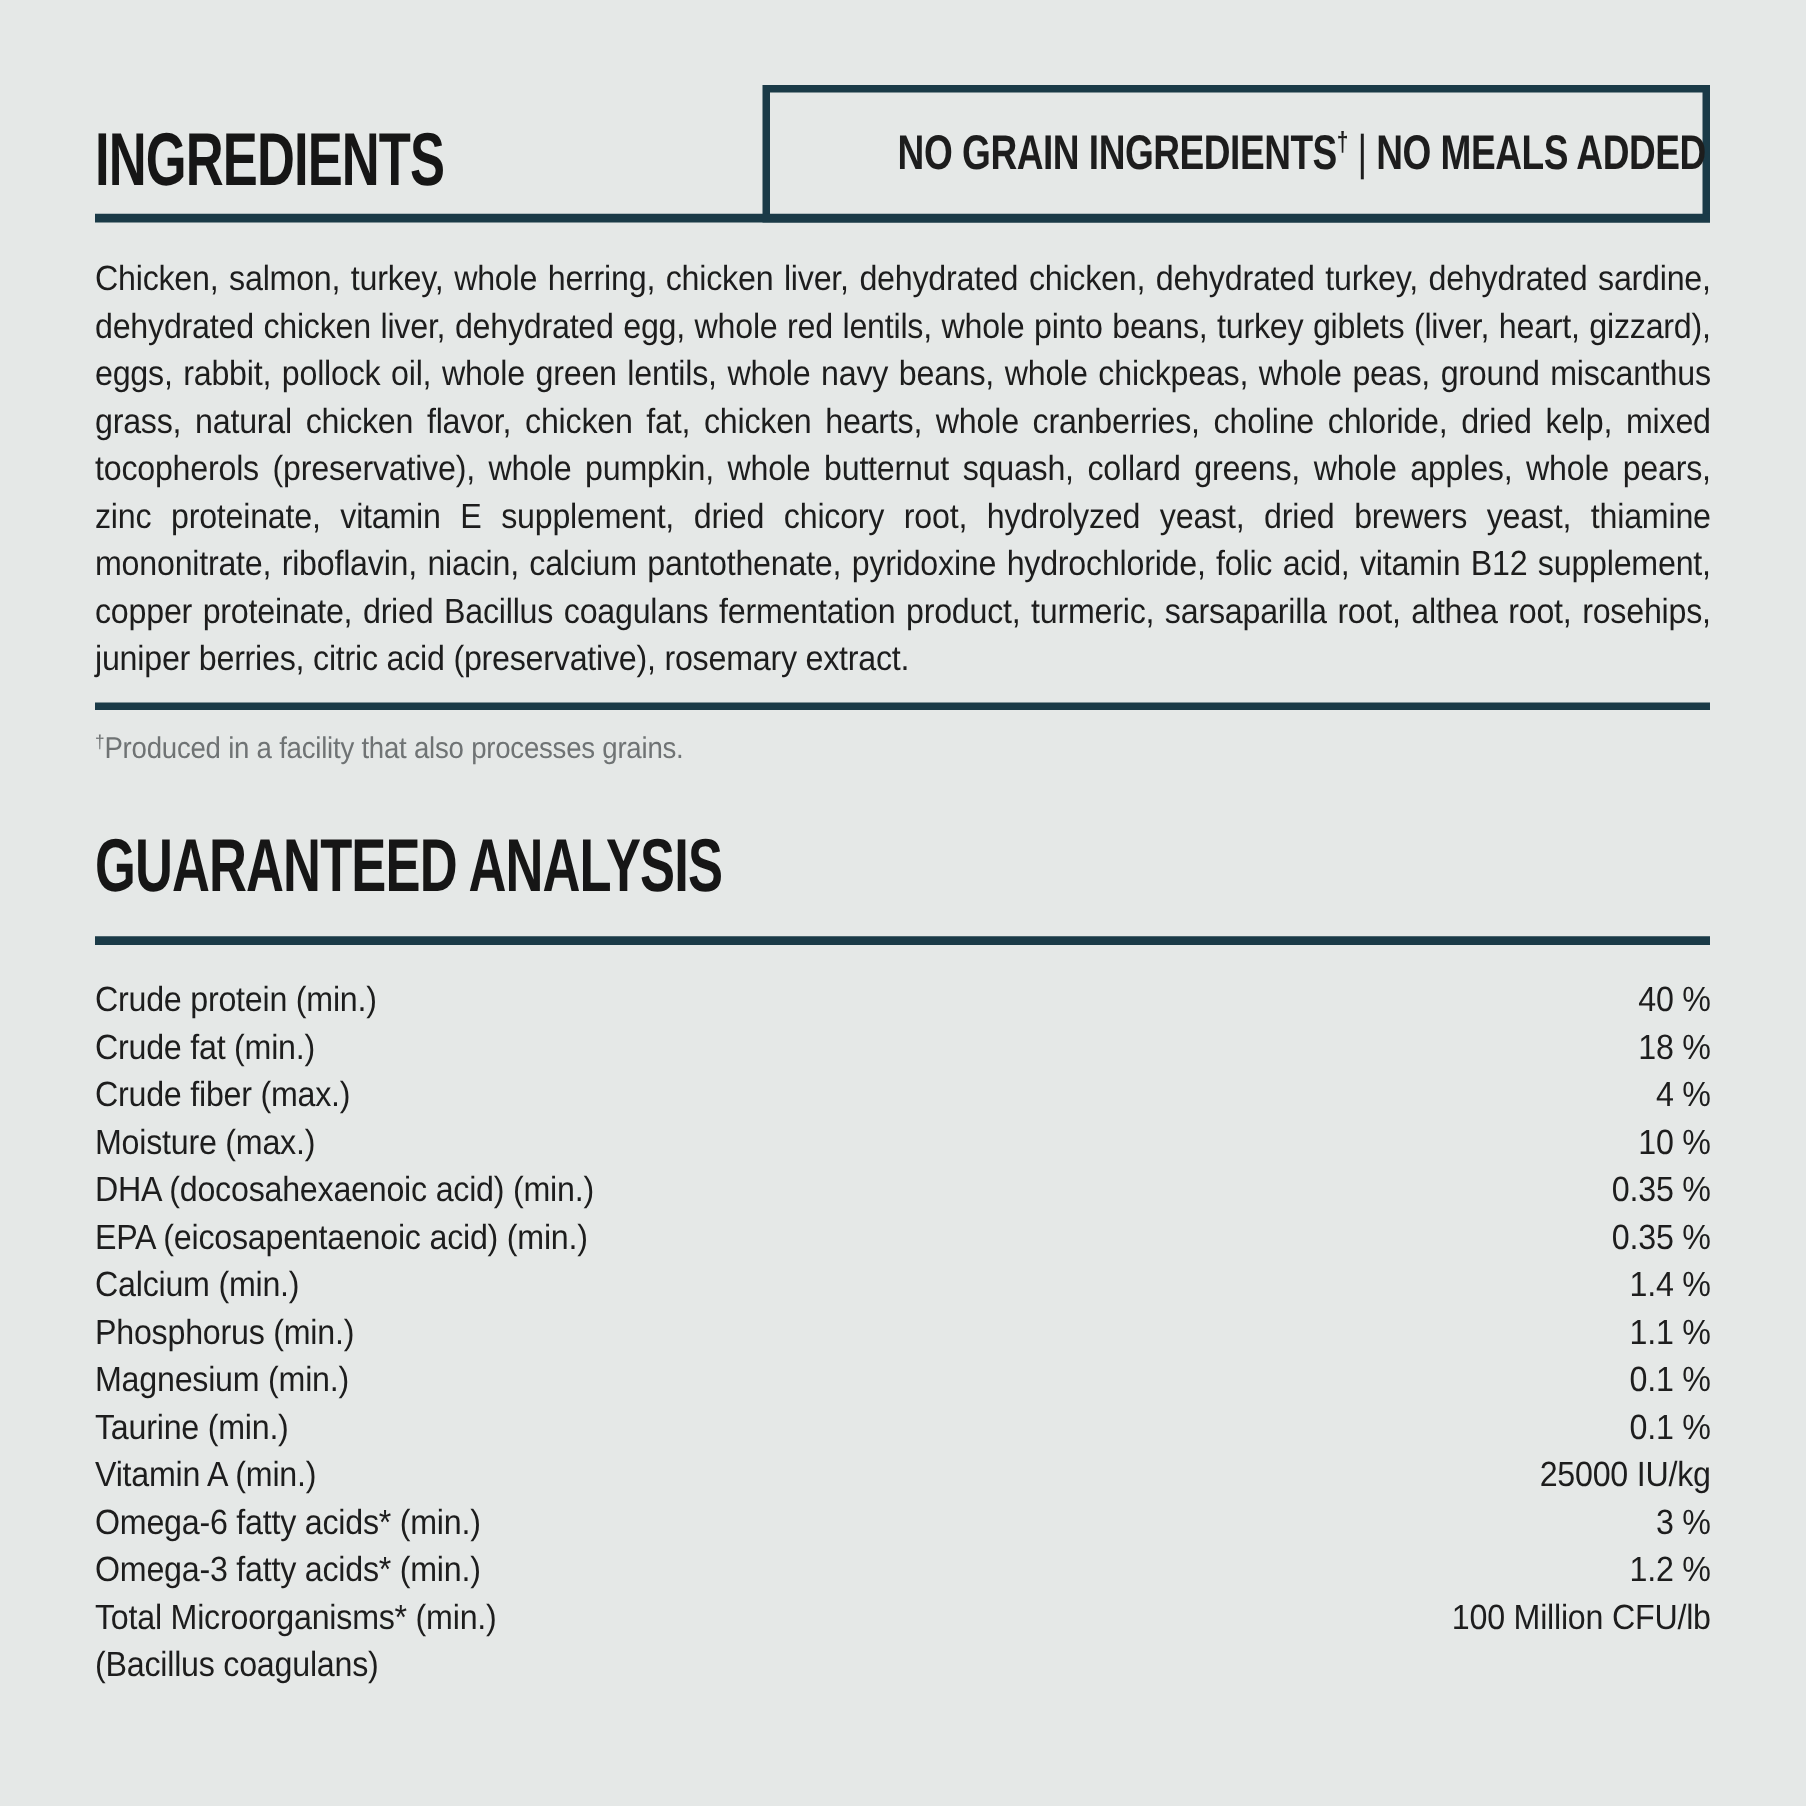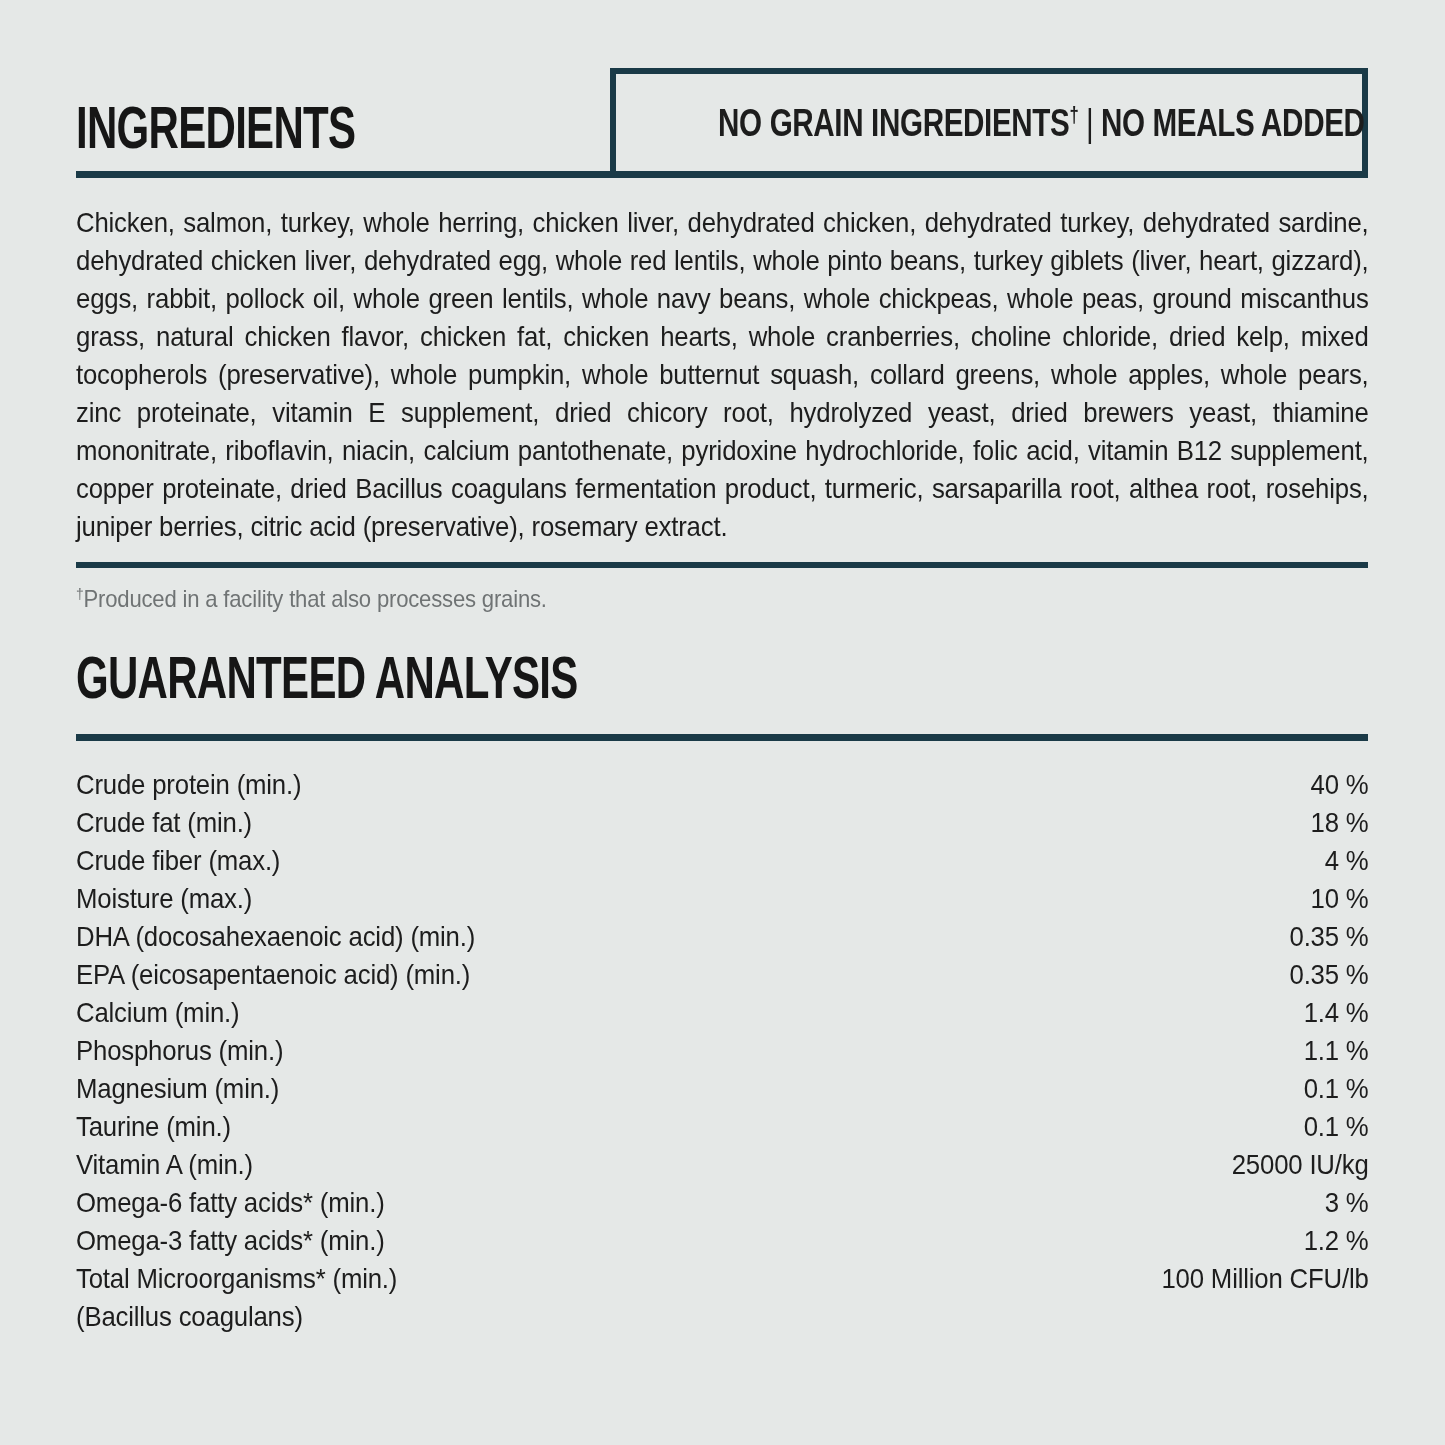--- a/index.html
+++ b/index.html
@@ -107,21 +107,21 @@
     color: #6f7374;
     letter-spacing: -0.2px;
   }
   .footnote sup {
     font-size: 15px;
     vertical-align: 8px;
   }
 
   
   .ga-heading {
-    margin-top: 32px;
+    margin-top: 47px;
     height: 66px;
     position: relative;
   }
   .ga-heading .big-title {
     position: absolute;
     left: 0;
     bottom: 0;
   }
   .rule-thick {
     height: 7px;

